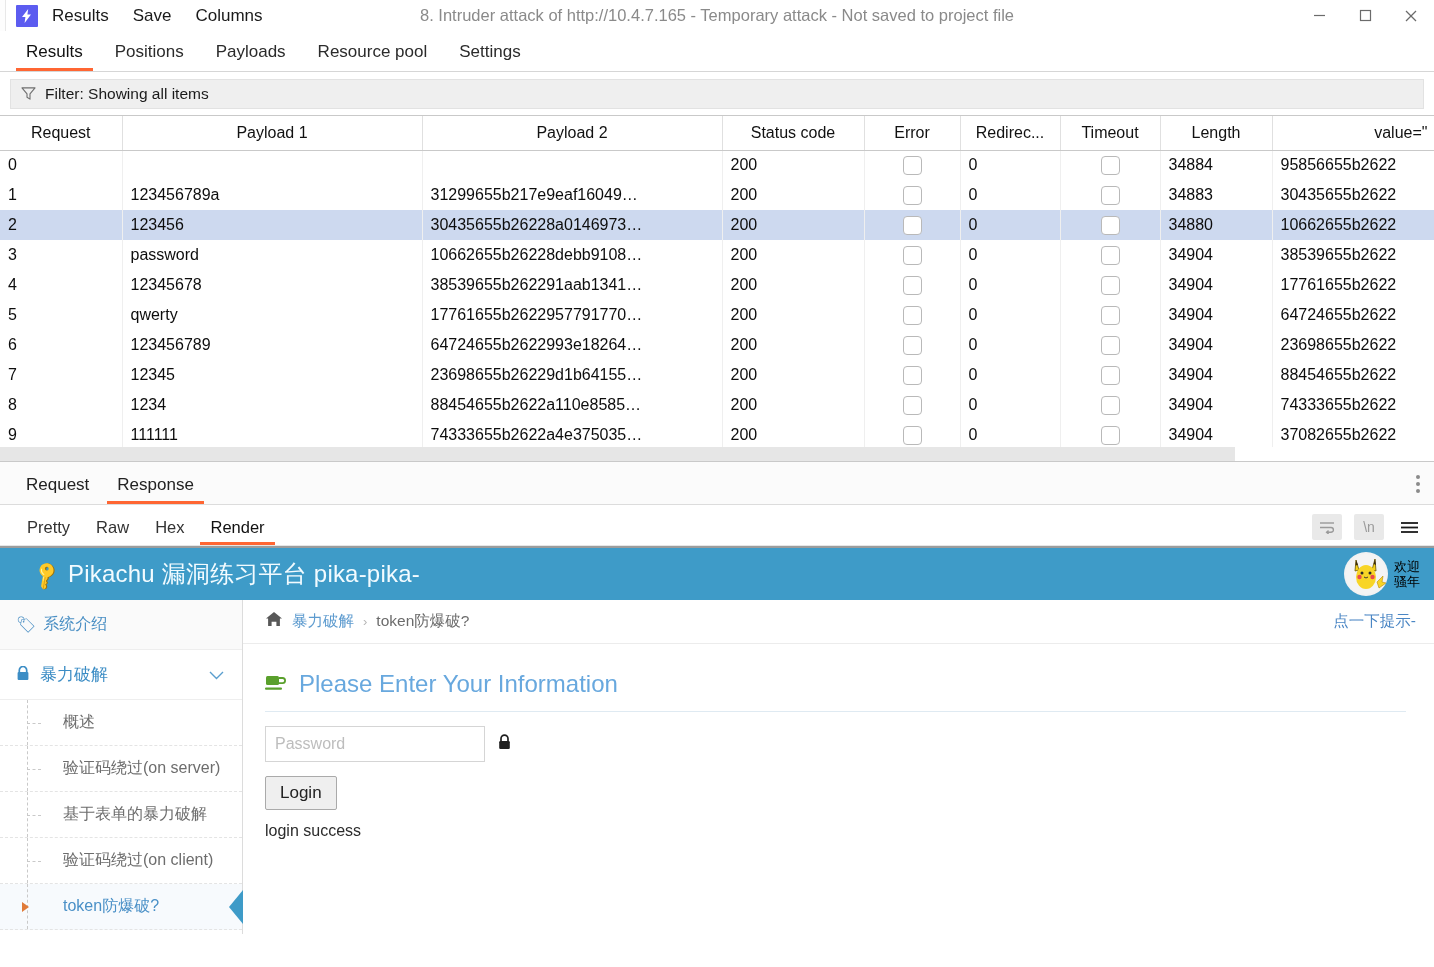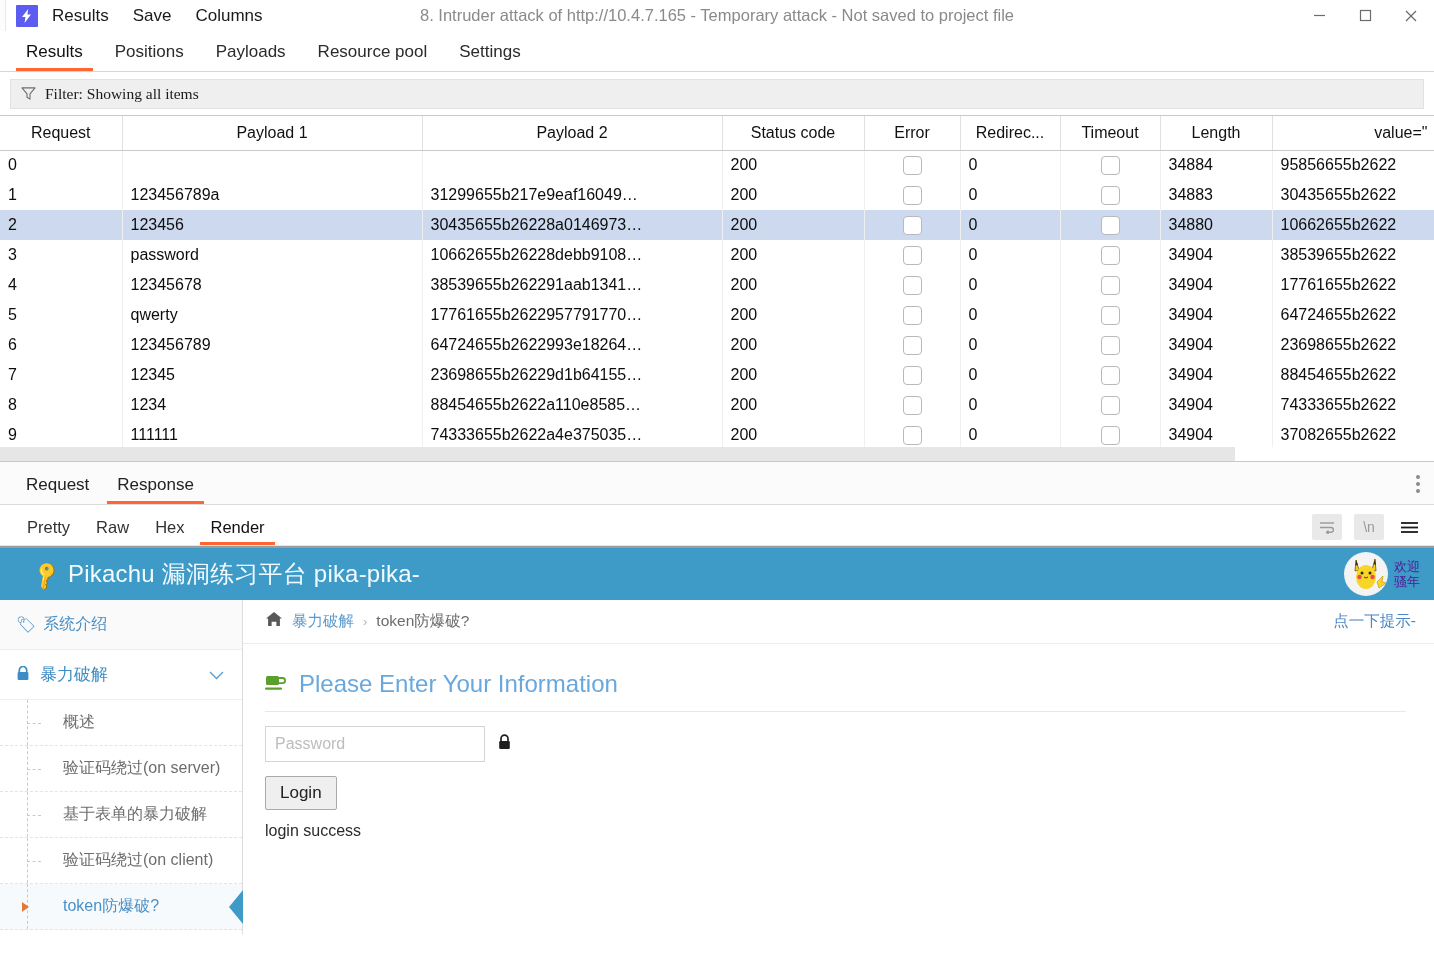--- a/index.html
+++ b/index.html
@@ -77,21 +77,20 @@
   .filterwrap { padding: 7px 10px 6px 10px; background:#fff;}
   .filterbar {
     background: #efefef;
     border: 1px solid #e2e2e2;
     height: 30px;
     display: flex; align-items: center;
     padding-left: 10px;
     gap: 9px;
     font-size: 15.5px;
     color: #1a1a1a;
-    font-family: Liberation Serif, serif;
   }
   .funnel { width: 15px; height: 14px; display:block; }
 
   
   .tablewrap {
     border-top: 1px solid #c9c9c9;
     border-bottom: 1px solid #c9c9c9;
     background:#fff;
     position: relative;
     height: 347px;
@@ -235,21 +234,21 @@
     display: flex; align-items: center; gap: 6px;
     height: 46px;
   }
   .pk-avatar {
     width: 44px; height: 44px; border-radius: 50%;
     background: #f2f2f2;
     display:flex;align-items:center;justify-content:center;
     overflow:hidden;
   }
   .pk-welcome {
-    color: #4c1d95; font-size: 13px; line-height: 15px;
+    color: #000000; font-size: 13px; line-height: 15px;
     text-align: center;
   }
 
   .pk-body { display: flex; height: 336px; }
   .pk-side {
     width: 243px;
     border-right: 1px solid #dcdcdc;
     background: #fff;
     flex: 0 0 243px;
   }

